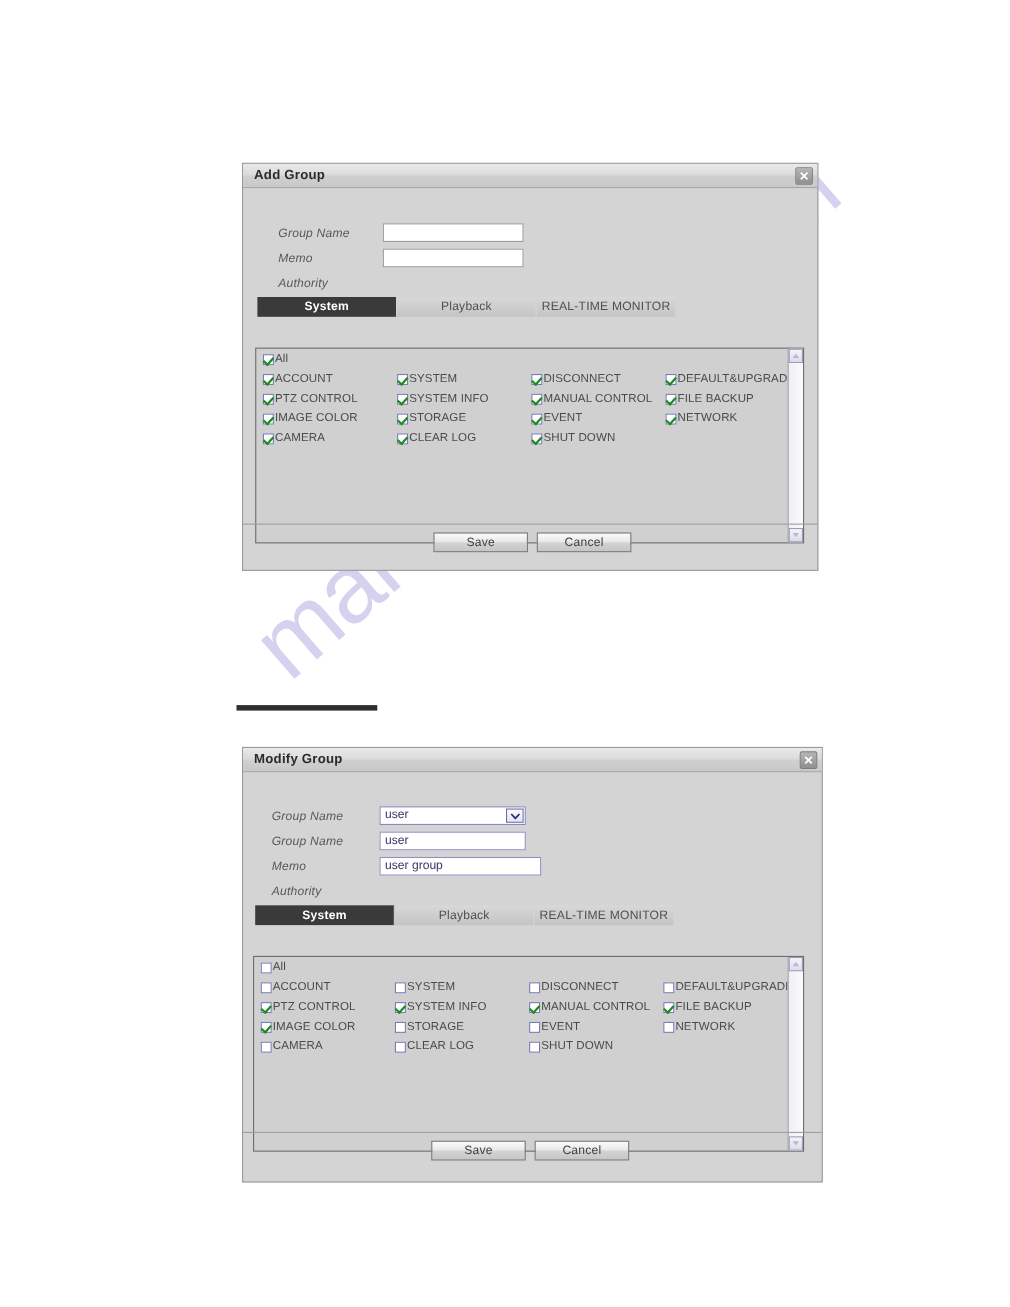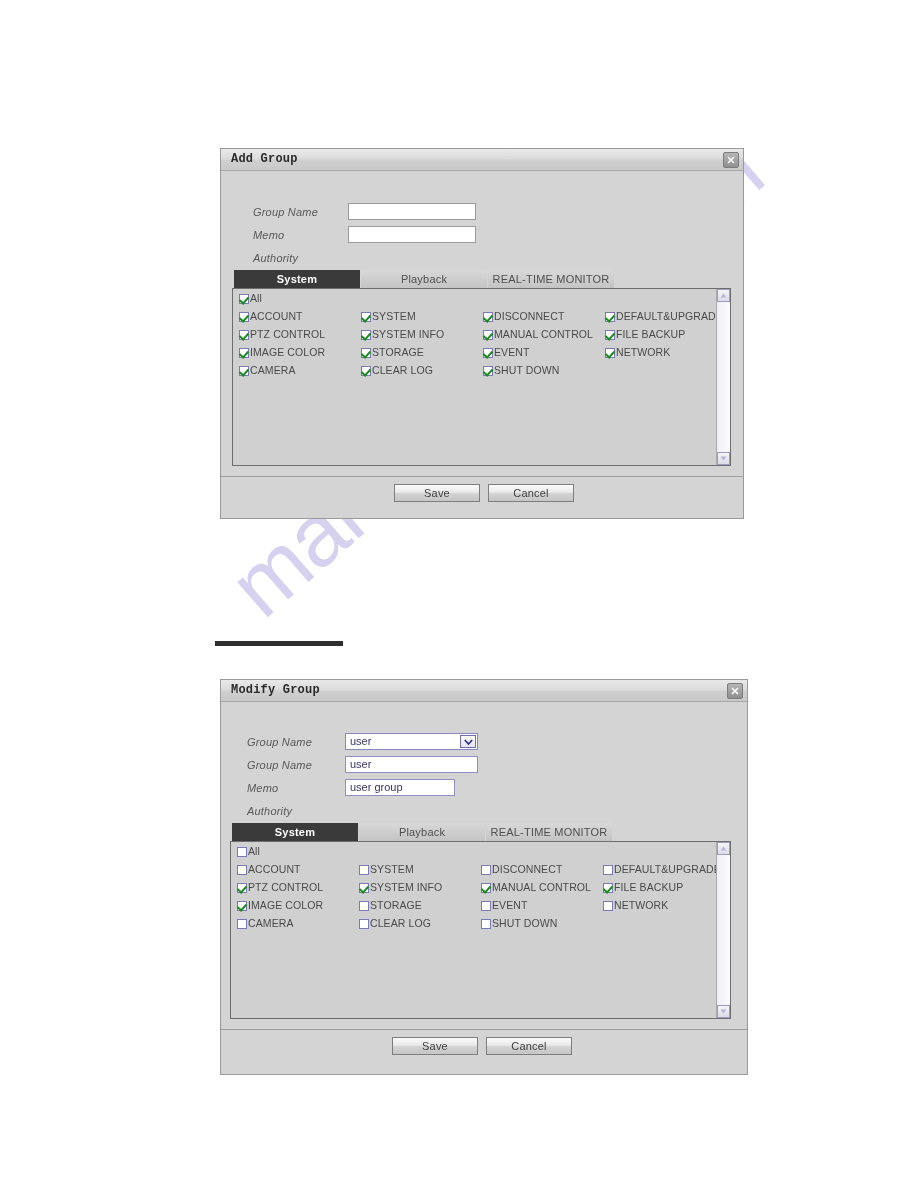--- a/index.html
+++ b/index.html
@@ -53,21 +53,20 @@
     position: relative;
     width: 100%;
     height: 100%;
   }
   .titlebar {
     position: relative;
     height: 22px;
     background: linear-gradient(to bottom, #e9e9e9 0%, #dcdcdc 45%, #cfcfcf 55%, #c9c9c9 100%);
     border-bottom: 1px solid #a8a8a8;
     box-sizing: border-box;
-    font-family: Liberation Mono, monospace;
   }
   .title-text {
     position: absolute;
     left: 10px;
     top: 3px;
     font-size: 12px;
     font-weight: bold;
     color: #2b2b2b;
     letter-spacing: 0.2px;
   }
@@ -163,20 +162,21 @@
     color: #ffffff;
     font-weight: bold;
   }
 
   
   .perm-panel {
     position: absolute;
     background: #d0d0d0;
     border: 1px solid #6d6d6d;
     box-sizing: border-box;
+    margin-top: 28px;
   }
   .perm-grid {
     position: absolute;
     left: 0; top: 0; right: 14px; bottom: 0;
     overflow: hidden;
   }
   .cbx-item {
     position: absolute;
     display: flex;
     align-items: center;
@@ -410,21 +410,21 @@
           <svg width="9" height="6" viewBox="0 0 9 6" aria-hidden="true">
             <path d="M0.8 1 L4.5 5 L8.2 1" stroke="#2b2b8c" stroke-width="1.6" fill="none"></path>
           </svg>
         </span>
       </div>
 
       <span class="form-label" style="left:26px; top:57px;">Group Name</span>
       <div class="text-input blue" style="left:124px; top:54px; width:133px; height:17px;">user</div>
 
       <span class="form-label" style="left:26px; top:80px;">Memo</span>
-      <div class="text-input blue" style="left:124px; top:77px; width:110px; height:17px;">user group</div>
+      <div class="text-input blue" style="left:124px; top:77px; width:147px; height:17px;">user group</div>
 
       <span class="form-label" style="left:26px; top:103px;">Authority</span>
 
       <div class="tabstrip" style="left:11px; top:121px;">
         <div class="tab active" style="width:127px;">System</div>
         <div class="tab" style="width:127px;">Playback</div>
         <div class="tab" style="width:127px;">REAL-TIME MONITOR</div>
       </div>
 
       <div class="perm-panel" style="left:9px; top:139px; width:501px; height:178px;">

